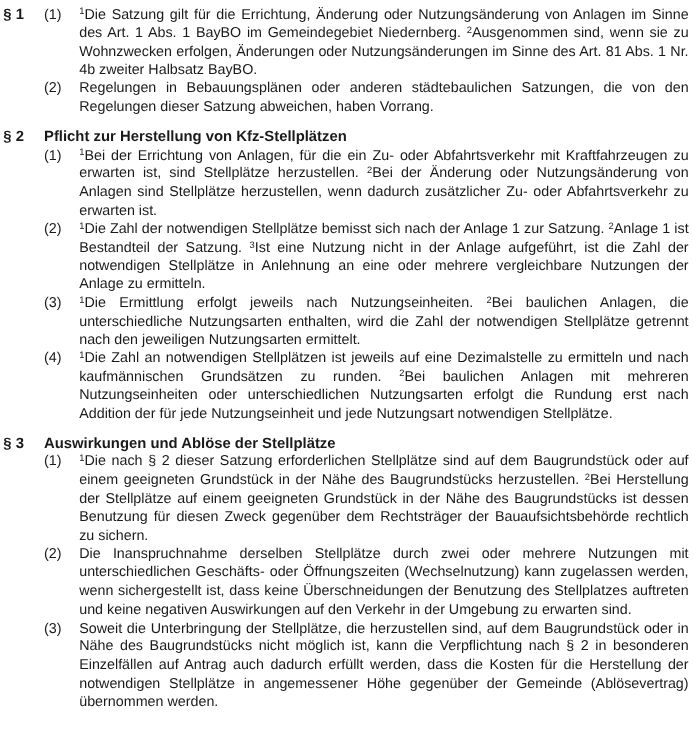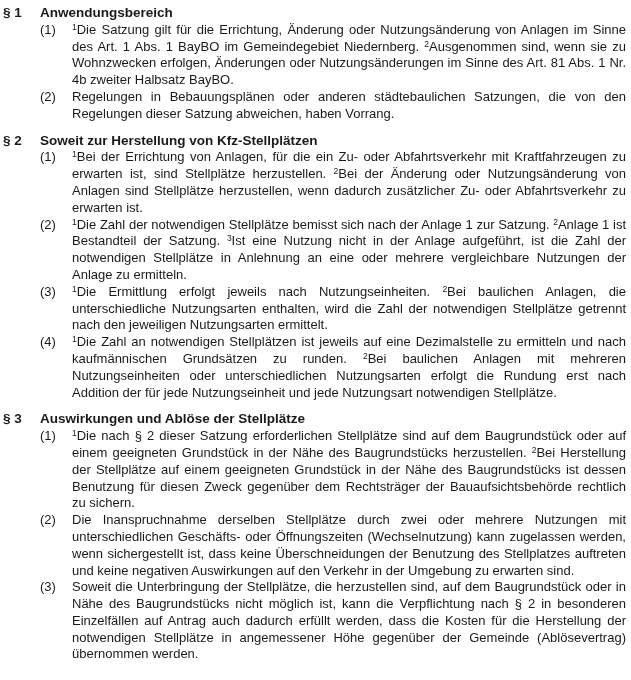--- a/index.html
+++ b/index.html
@@ -60,35 +60,34 @@
     top: -4px;
   }
 </style>
 </head>
 <body>
 
 <div class="page">
   <div>
       <section class="sec">
         <span class="sec-num">§ 1</span>
-        <h2 class="sec-title">Anwendungsbereich</h2>
         <div class="sec-body">
           <div class="para">
             <span class="para-num">(1)</span>
             <p class="para-text"><sup class="sent">1</sup>Die Satzung gilt für die Errichtung, Änderung oder Nutzungsänderung von Anlagen im Sinne des Art. 1 Abs. 1 BayBO im Gemeindegebiet Niedernberg. <sup class="sent">2</sup>Ausgenommen sind, wenn sie zu Wohnzwecken erfolgen, Änderungen oder Nutzungsänderungen im Sinne des Art. 81 Abs. 1 Nr. 4b zweiter Halbsatz BayBO.</p>
           </div>
           <div class="para">
             <span class="para-num">(2)</span>
             <p class="para-text">Regelungen in Bebauungsplänen oder anderen städtebaulichen Satzungen, die von den Regelungen dieser Satzung abweichen, haben Vorrang.</p>
           </div>
         </div>
       </section>
       <section class="sec">
         <span class="sec-num">§ 2</span>
-        <h2 class="sec-title">Soweit zur Herstellung von Kfz-Stellplätzen</h2>
+        <h2 class="sec-title">Pflicht zur Herstellung von Kfz-Stellplätzen</h2>
         <div class="sec-body">
           <div class="para">
             <span class="para-num">(1)</span>
             <p class="para-text"><sup class="sent">1</sup>Bei der Errichtung von Anlagen, für die ein Zu- oder Abfahrtsverkehr mit Kraftfahrzeugen zu erwarten ist, sind Stellplätze herzustellen. <sup class="sent">2</sup>Bei der Änderung oder Nutzungsänderung von Anlagen sind Stellplätze herzustellen, wenn dadurch zusätzlicher Zu- oder Abfahrtsverkehr zu erwarten ist.</p>
           </div>
           <div class="para">
             <span class="para-num">(2)</span>
             <p class="para-text"><sup class="sent">1</sup>Die Zahl der notwendigen Stellplätze bemisst sich nach der Anlage 1 zur Satzung. <sup class="sent">2</sup>Anlage 1 ist Bestandteil der Satzung. <sup class="sent">3</sup>Ist eine Nutzung nicht in der Anlage aufgeführt, ist die Zahl der notwendigen Stellplätze in Anlehnung an eine oder mehrere vergleichbare Nutzungen der Anlage zu ermitteln.</p>
           </div>
           <div class="para">

